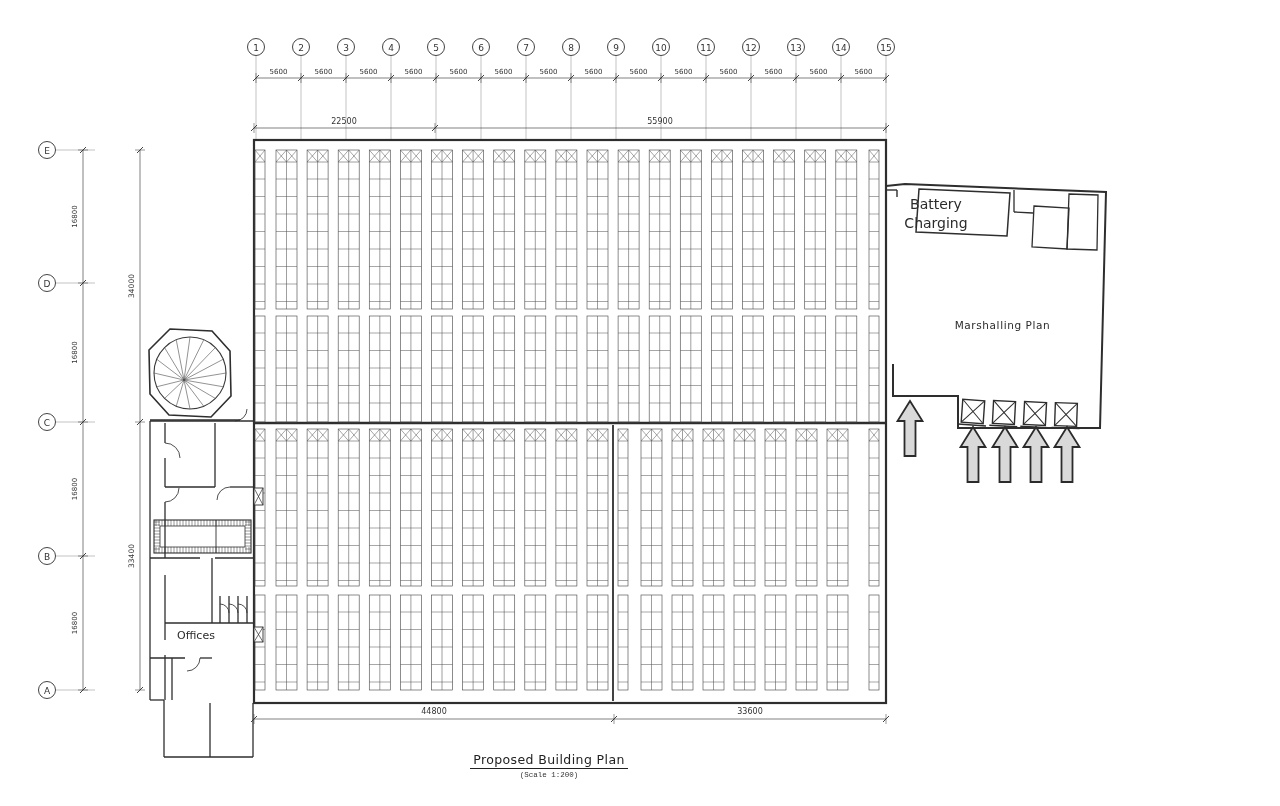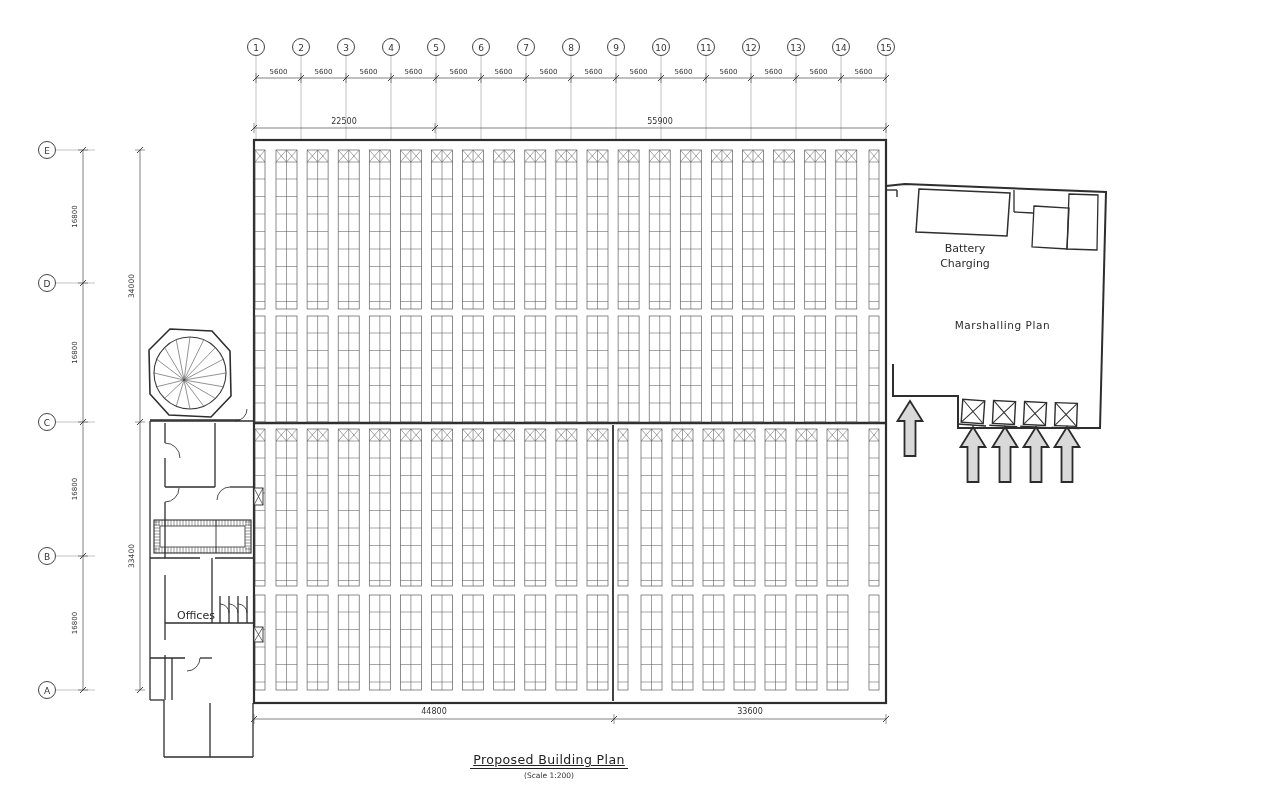--- a/index.html
+++ b/index.html
@@ -1,26 +1,26 @@
 <!DOCTYPE html>
 <html><head>
 <meta charset="utf-8">
 <style>
   html,body{margin:0;padding:0;background:#fff;}
   .canvas{position:relative;width:1280px;height:806px;background:#ffffff;overflow:hidden;
           font-family:"DejaVu Sans",sans-serif;}
   #plan-svg{position:absolute;left:0;top:0;}
   svg text{font-family:"DejaVu Sans",sans-serif;fill:#333;}
   .lbl{position:absolute;color:#2b2b2b;text-align:center;}
-  .lbl-battery{left:905px;top:195px;width:120px;font-size:11px;line-height:1.35;white-space:pre-line;margin-top:47px;}
+  .lbl-battery{left:876px;top:195px;width:120px;font-size:14px;line-height:1.35;white-space:pre-line;}
   .lbl-marshalling{left:915px;top:319px;width:175px;font-size:10.5px;letter-spacing:.6px;}
-  .lbl-offices{left:156px;top:609px;width:80px;font-size:11px;}
+  .lbl-offices{left:156px;top:629px;width:80px;font-size:11px;}
   .title-wrap{position:absolute;left:439px;top:749px;width:220px;text-align:center;color:#222;}
-  .title-wrap .t{display:inline-block;font-size:12.5px;letter-spacing:.4px;border-bottom:1.2px solid #222;padding:0 3px 1px;text-decoration:underline;}
-  .title-wrap .s{font-size:7.5px;margin-top:2px;color:#333;}
+  .title-wrap .t{display:inline-block;font-size:12.5px;letter-spacing:.4px;border-bottom:1.2px solid #222;padding:0 3px 1px;}
+  .title-wrap .s{font-size:7.5px;margin-top:2px;color:#333;font-family:Liberation Mono, monospace;}
 </style>
 </head>
 <body>
 
 <div class="canvas">
   <svg id="plan-svg" width="1280" height="806" viewBox="0 0 1280 806">
       <g>
         <g>
           <line x1="256" y1="55.5" x2="256" y2="140" stroke="#9a9a9a" stroke-width="0.6"></line>
           <circle cx="256" cy="47" r="8.5" fill="#fff" stroke="#444" stroke-width="1"></circle>

